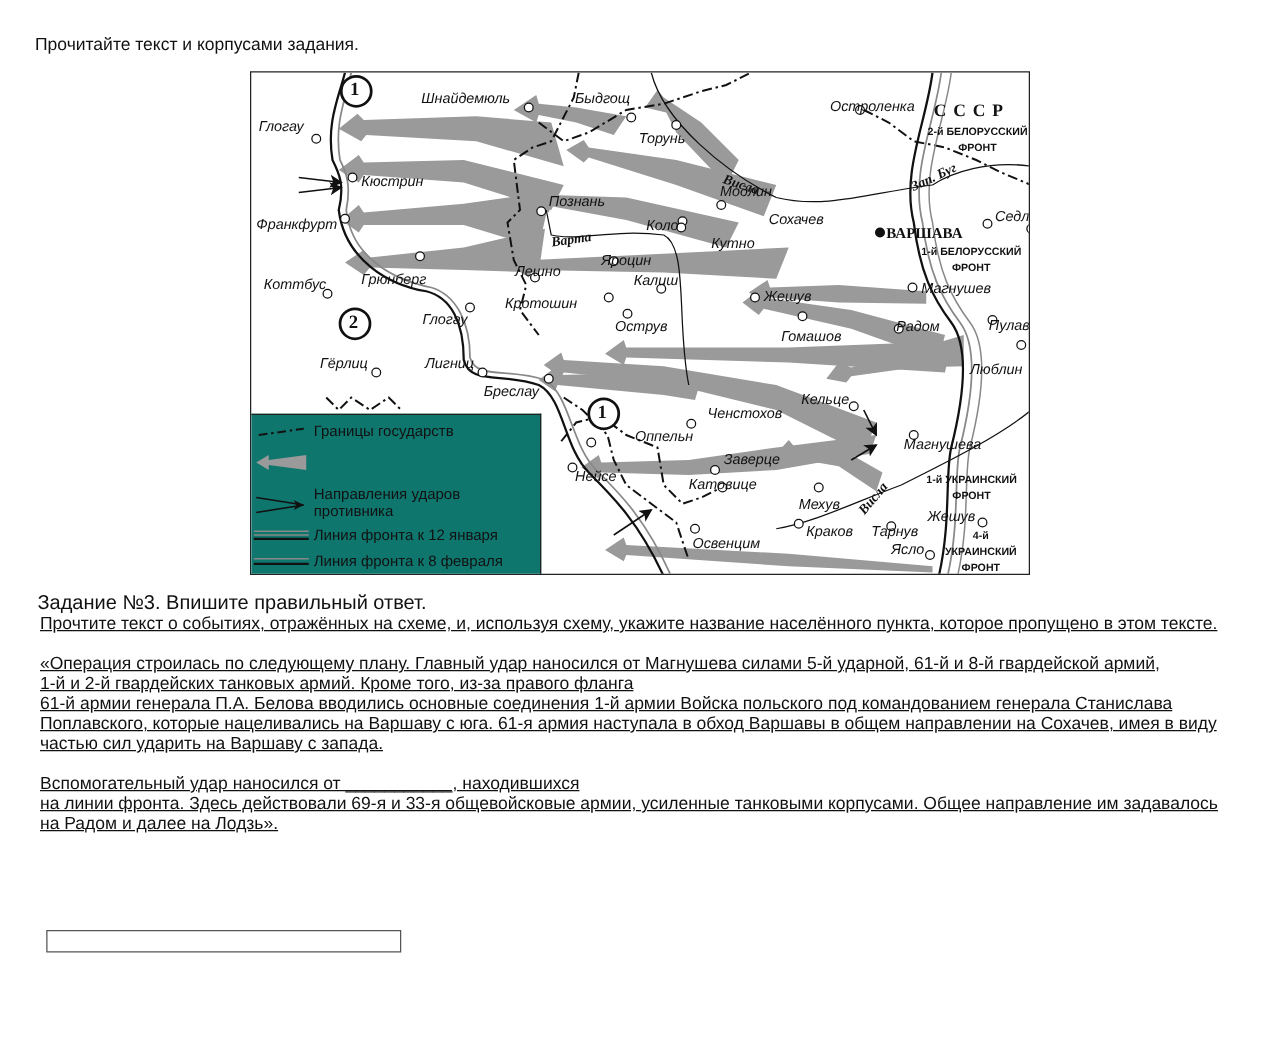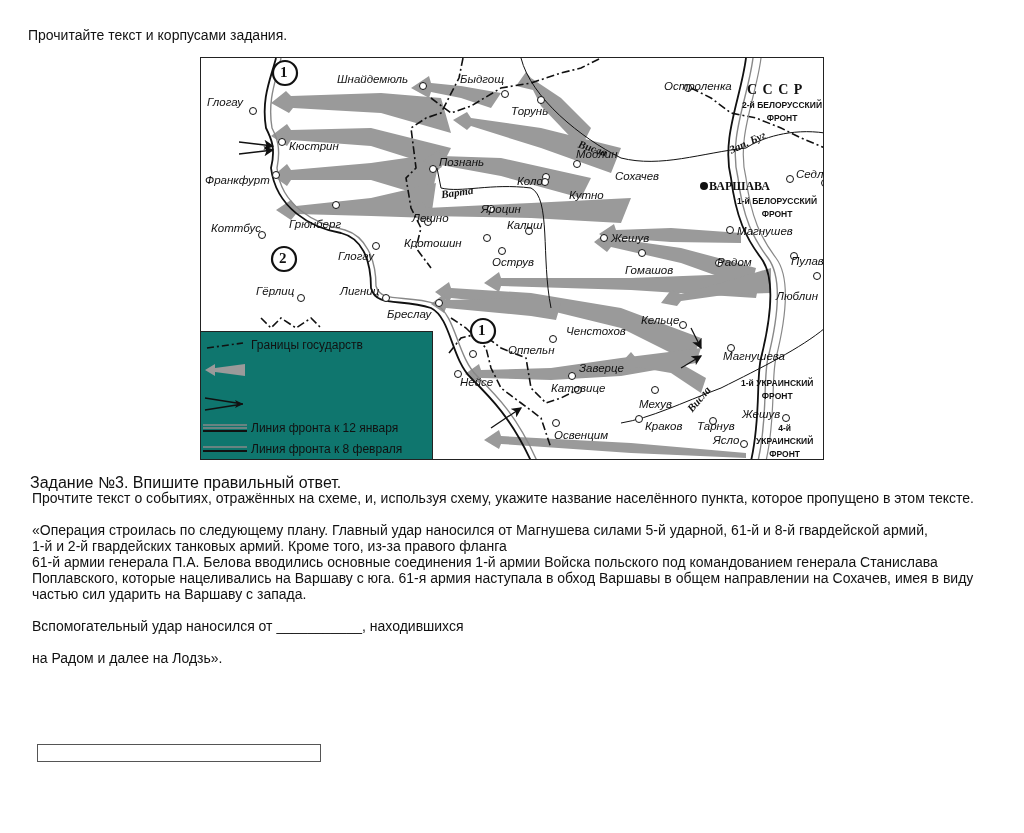--- a/index.html
+++ b/index.html
@@ -9,21 +9,21 @@
   .map svg { position:absolute; left:0; top:0; }
   .lbl { position:absolute; font-style:italic; font-size:11.5px; white-space:nowrap; color:#111; }
   .front { position:absolute; font-weight:bold; font-size:8.5px; text-align:center; white-space:nowrap; line-height:13px; color:#111; }
   .river { position:absolute; font-style:italic; font-weight:bold; font-family:"Liberation Serif", serif; font-size:11px; white-space:nowrap; }
   .cap { position:absolute; font-weight:bold; font-family:"Liberation Serif", serif; font-size:12px; white-space:nowrap; }
   .legend { position:absolute; left:0; top:273px; width:232px; height:130px; background:#0f766e; border-top:1.5px solid #222; border-right:1.5px solid #222; box-sizing:border-box; }
   .leg-row { position:absolute; left:0; display:flex; align-items:flex-start; font-size:12px; line-height:14px; }
   .leg-sym { width:48px; height:14px; position:relative; flex:none; }
   .leg-text { padding-left:2px; }
   .task-title { position:absolute; left:30px; top:474px; font-size:16px; }
-  .task-body { position:absolute; left:32px; top:490px; width:970px; font-size:14px; line-height:16px; }
+  .task-body { position:absolute; left:32px; top:490px; width:970px; font-size:14px; line-height:16px;text-decoration:underline; }
   .task-body p { margin:0 0 16px 0; }
   .answer { position:absolute; left:37px; top:744px; width:284px; height:18px; border:1px solid #555; box-sizing:border-box; background:#fff; font-family:"Liberation Sans", sans-serif; font-size:13px; padding:0 4px; }
 </style>
 </head>
 <body>
 
 <div class="intro">Прочитайте текст и корпусами задания.</div>
 
 <div class="map">
   <svg width="624" height="403" viewBox="0 0 624 403">
@@ -224,20 +224,21 @@
           </svg>
       </div>
     </div>
     <div class="leg-row" style="top:56px;width:225px">
       <div class="leg-sym" style="height:28px">
         <svg width="48" height="28">
             <path d="M4,10 L42,16 M4,22 L42,16" stroke="#111" stroke-width="1.3" fill="none"></path>
             <path d="M42,16 L34,12 L36,16 L34,20 Z" fill="#111"></path>
           </svg>
       </div>
+      <span class="leg-text">Направления ударов противника</span>
     </div>
     <div class="leg-row" style="top:89px">
       <div class="leg-sym">
         <svg width="48" height="14">
             <line x1="2" y1="4" x2="46" y2="4" stroke="#888" stroke-width="1.3"></line>
             <line x1="2" y1="7" x2="46" y2="7" stroke="#888" stroke-width="1.3"></line>
             <line x1="2" y1="10" x2="46" y2="10" stroke="#111" stroke-width="1.8"></line>
           </svg>
       </div>
       <span class="leg-text">Линия фронта к 12 января</span>
@@ -258,18 +259,18 @@
 
 <div class="task-body">
   <p>Прочтите текст о событиях, отражённых на схеме, и, используя схему, укажите название населённого пункта, которое пропущено в этом тексте.</p>
   <p>
     <span>«Операция строилась по следующему плану. Главный удар наносился от Магнушева силами 5-й ударной, 61-й и 8-й гвардейской армий,</span><br>
     <span>1-й и 2-й гвардейских танковых армий. Кроме того, из-за правого фланга</span><br>
     <span>61-й армии генерала П.А. Белова вводились основные соединения 1-й армии Войска польского под командованием генерала Станислава Поплавского, которые нацеливались на Варшаву с юга. 61-я армия наступала в обход Варшавы в общем направлении на Сохачев, имея в виду частью сил ударить на Варшаву с запада.</span>
   </p>
   <p>
     <span>Вспомогательный удар наносился от ___________, находившихся</span><br>
-    <br>
+    <span>на линии фронта. Здесь действовали 69-я и 33-я общевойсковые армии, усиленные танковыми корпусами. Общее направление им задавалось</span><br>
     <span>на Радом и далее на Лодзь».</span>
   </p>
 </div>
 
 <input class="answer" type="text" value="" style="">
 
 </body></html>

